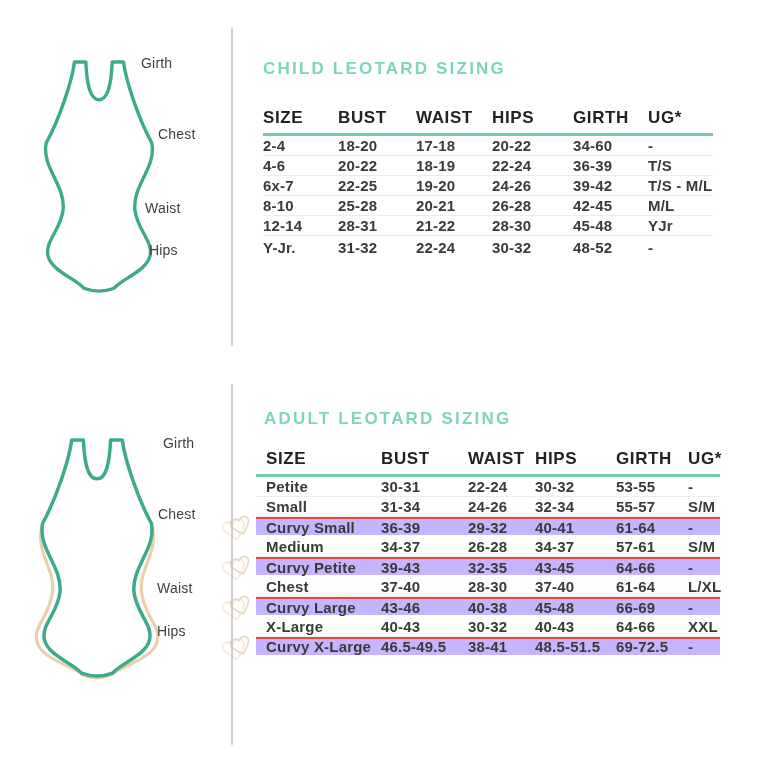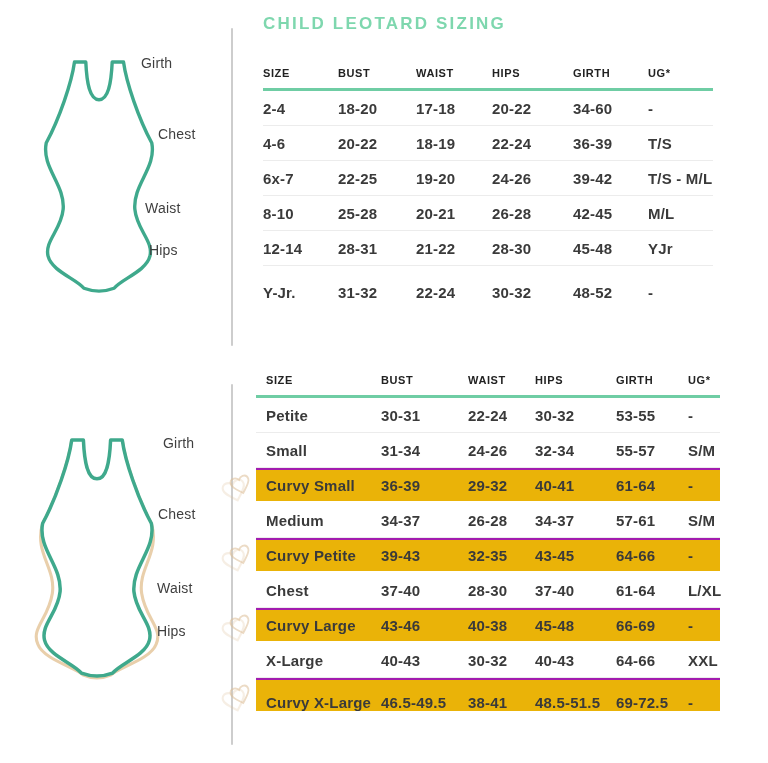--- a/index.html
+++ b/index.html
@@ -25,44 +25,44 @@
     line-height:18px;white-space:nowrap;
   }
 
   
   .sec-title{
     margin:0;font-size:17px;font-weight:bold;letter-spacing:2.2px;
     color:#7ed7ae;white-space:nowrap;
   }
 
   
-  .sizing-section{position:absolute;}
+  .sizing-section{position:absolute;margin-top:45px;}
   .sec-child{left:263px;top:14px;width:450px;}
   .sec-adult{left:256px;top:364px;width:464px;}
   .sec-child .sec-title{margin-bottom:23px;}
   .sec-adult .sec-title{margin-left:8px;margin-bottom:14px;}
 
   .head-row{
     display:flex;align-items:center;height:31px;
     border-bottom:3px solid #6fcda4;
   }
   .head-row .cell{
-    font-size:11px;font-weight:bold;color:#222;letter-spacing:.6px;white-space:nowrap;
+    font-size:17px;font-weight:bold;color:#222;letter-spacing:.6px;white-space:nowrap;
   }
   .body .row{
-    display:flex;align-items:center;height:35px;box-sizing:border-box;
+    display:flex;align-items:center;height:20px;box-sizing:border-box;
     border-bottom:1px solid #ececec;position:relative;
   }
   .body .row:last-child{border-bottom:none;align-items:flex-end;}
   .body .cell{
     font-size:15px;font-weight:bold;color:#3a3a3a;letter-spacing:.2px;white-space:nowrap;
   }
   .body .row.hl{
-    background:#eab308;background-clip:padding-box;
-    border-top:2px solid #a21caf;border-bottom:2px solid #ffffff;
+    background:#c4b5fd;background-clip:padding-box;
+    border-top:2px solid #ef4444;border-bottom:2px solid #ffffff;
   }
 
   
   .sec-child .c0{width:75px;}
   .sec-child .c1{width:78px;}
   .sec-child .c2{width:76px;}
   .sec-child .c3{width:81px;}
   .sec-child .c4{width:75px;}
   .sec-child .c5{width:65px;}
 
@@ -175,20 +175,21 @@
         <div class="cell c1">31-32</div>
         <div class="cell c2">22-24</div>
         <div class="cell c3">30-32</div>
         <div class="cell c4">48-52</div>
         <div class="cell c5">-</div>
       </div>
     </div>
 </div>
 
 <div class="sizing-section sec-adult" id="sec-adult">
+  <h2 class="sec-title">ADULT LEOTARD SIZING</h2>
   <div class="head-row">
       <div class="cell c0">SIZE</div>
       <div class="cell c1">BUST</div>
       <div class="cell c2">WAIST</div>
       <div class="cell c3">HIPS</div>
       <div class="cell c4">GIRTH</div>
       <div class="cell c5">UG*</div>
     </div>
   <div class="body">
       <div class="row">

